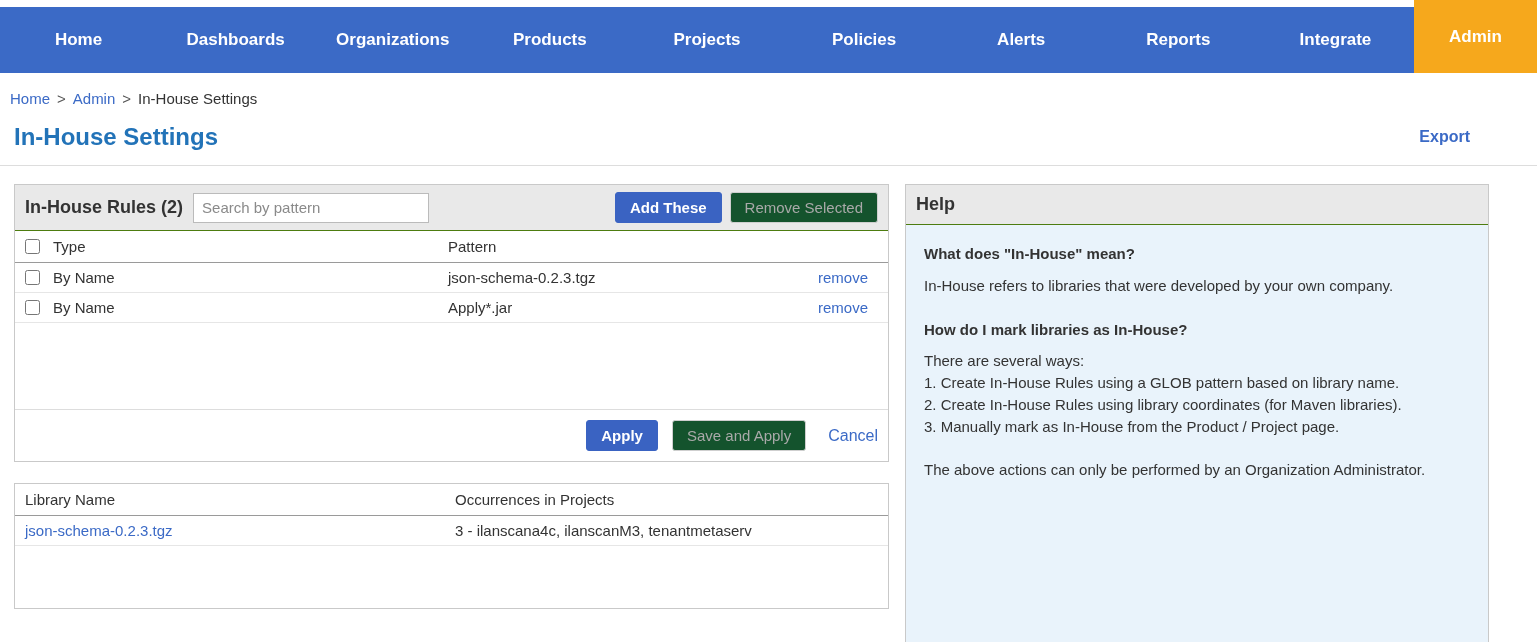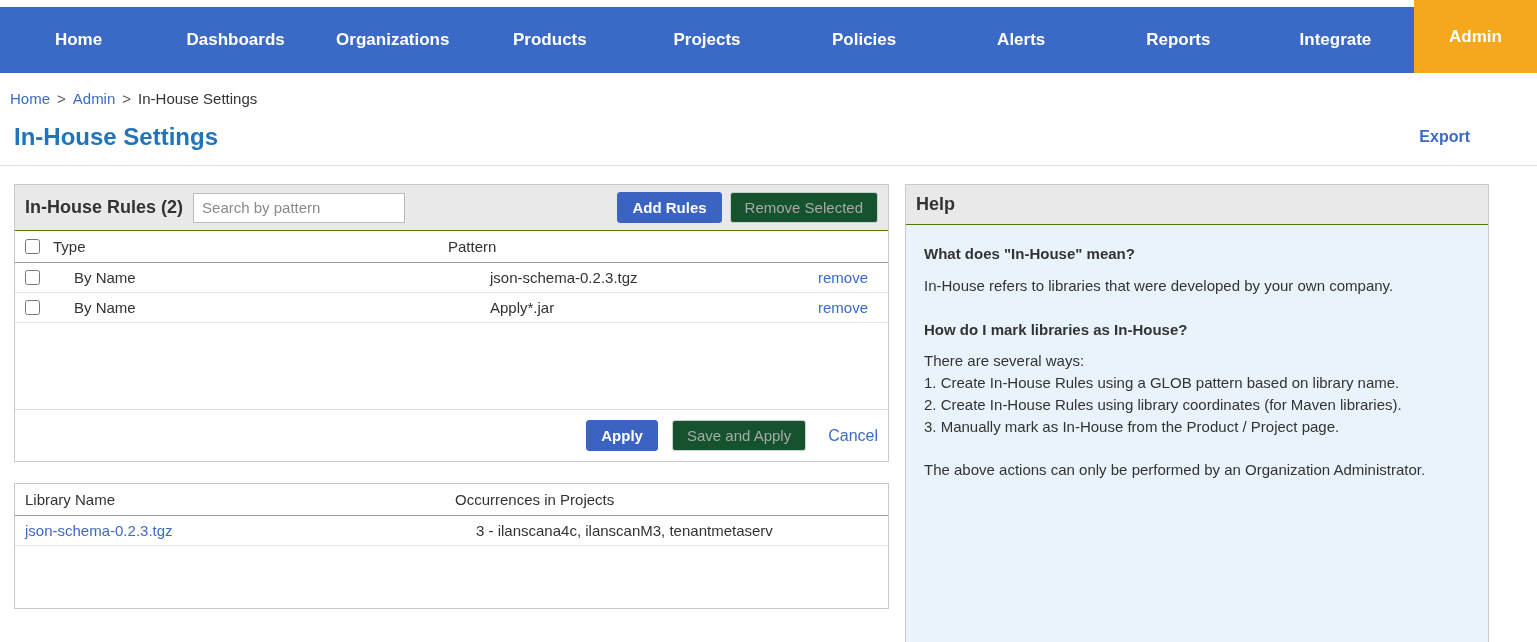--- a/index.html
+++ b/index.html
@@ -52,21 +52,21 @@
 
   .panel { border:1px solid #c9c9c9; background:#fff; }
   .panel-header {
     background:#e9e9e9; border-bottom:1px solid #4d7c0f;
     display:flex; align-items:center; padding:7px 10px; min-height:46px;
   }
   .panel-title { font-size:18px; font-weight:bold; color:#333; margin-right:10px; white-space:nowrap; }
 
   
   .search-input {
-    width:212px; height:30px; border:1px solid #bbb; background:#fff;
+    width:236px; height:30px; border:1px solid #bbb; background:#fff;
     font-size:15px; padding:0 8px; color:#701a75;
     font-family:"Liberation Sans", sans-serif;
   }
   .search-input::placeholder { color:#8a8a8a; }
   .hdr-spacer { flex:1; }
   .btn {
     font-family:"Liberation Sans", sans-serif;
     font-size:15px; padding:6px 14px; border-radius:3px; cursor:pointer;
   }
   .btn-primary {
@@ -75,21 +75,21 @@
   .btn-disabled {
     background:#14532d; color:#a9a9a9; border:1px solid #cfcfcf; cursor:default;
   }
   .mr8 { margin-right:8px; }
 
   
   .tbl-header, .tbl-row {
     display:flex; align-items:center; padding:0 10px; font-size:15px;
   }
   .tbl-header { height:32px; border-bottom:1px solid #9a9a9a; color:#333; }
-  .tbl-row { height:30px; border-bottom:1px solid #e6e6e6;gap:21px; }
+  .tbl-row { height:30px; border-bottom:1px solid #e6e6e6; }
   .cb-col { width:28px; display:flex; align-items:center; }
   .cb-col input { width:15px; height:15px; cursor:pointer; }
   .type-col { width:395px; }
   .pattern-col { flex:1; }
   .action-col { width:70px; text-align:center; }
   .remove-link { color:#3b6ac6; cursor:pointer; }
 
   .rules-empty { height:86px; }
   .rules-footer {
     border-top:1px solid #ddd; padding:10px;
@@ -150,21 +150,21 @@
 
 <div class="content">
 
   <div class="left-col">
 
     <div class="panel">
       <div class="panel-header">
         <span class="panel-title">In-House Rules (2)</span>
         <input class="search-input" type="text" placeholder="Search by pattern" style="">
         <span class="hdr-spacer"></span>
-        <button class="btn btn-primary mr8">Add Rules</button>
+        <button class="btn btn-primary mr8">Add These</button>
         <button class="btn btn-disabled">Remove Selected</button>
       </div>
 
       <div class="tbl-header">
         <span class="cb-col">
           <input type="checkbox" style="">
         </span>
         <span class="type-col">Type</span>
         <span class="pattern-col">Pattern</span>
         <span class="action-col"></span>

